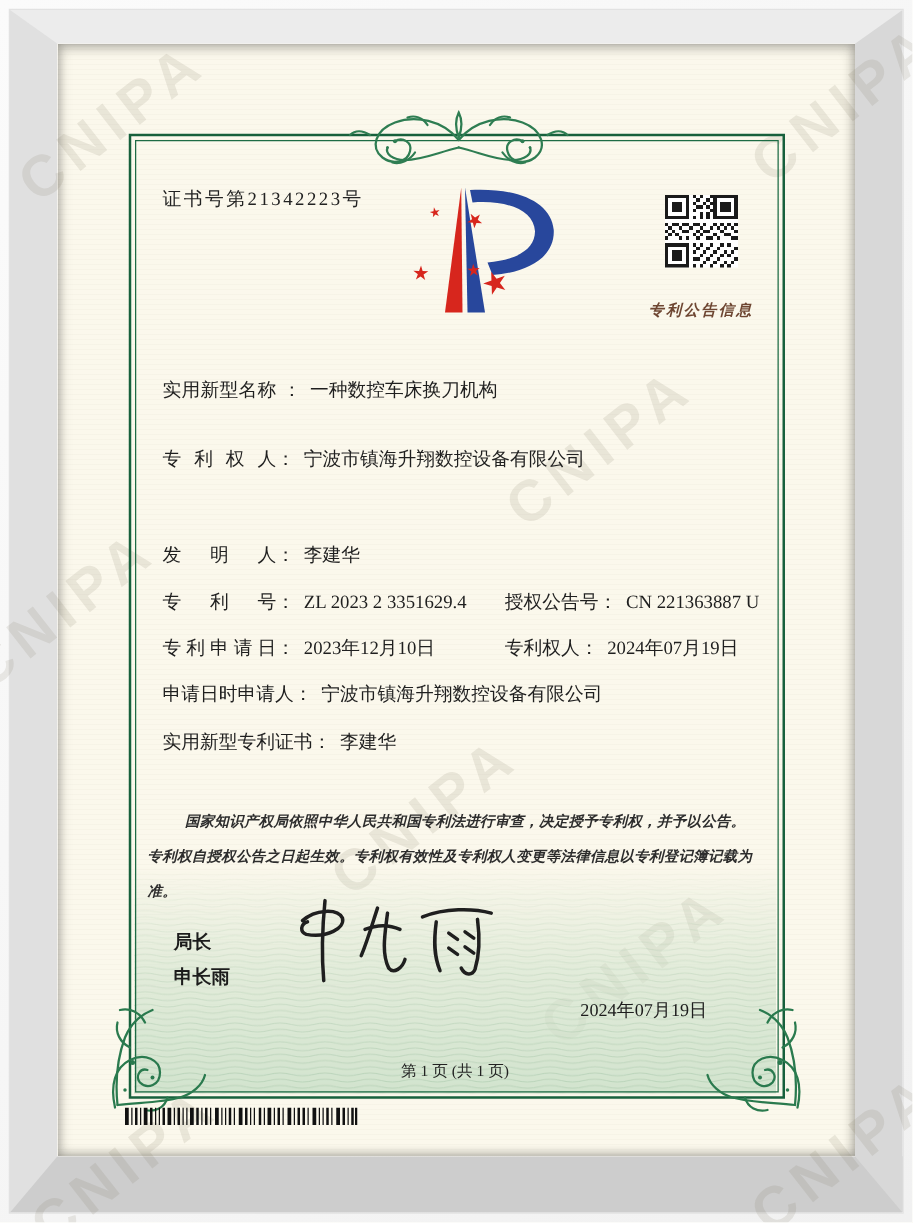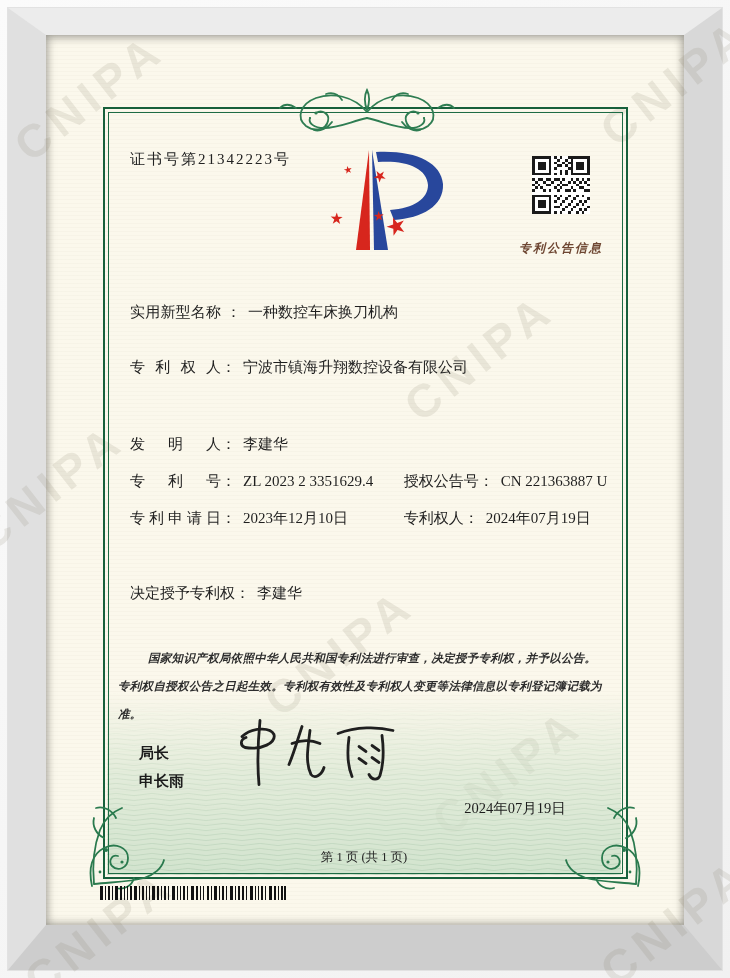--- a/index.html
+++ b/index.html
@@ -205,22 +205,25 @@
       </span>
     </div>
     <div class="frow" style="top:509px">
       <span class="colgrp">
         <span class="jl">专利申请日</span><span class="colon">：</span><span class="fval">2023年12月10日</span>
       </span>
       <span class="colgrp2">
         <span class="wl">专利权人</span><span class="colon">：</span><span class="fval">2024年07月19日</span>
       </span>
     </div>
+    <div class="frow" style="top:546px">
+      <span class="wl">申请日时申请人</span><span class="colon">：</span><span class="fval">宁波市镇海升翔数控设备有限公司</span>
+    </div>
     <div class="frow" style="top:584px">
-      <span class="wl">决定授予专利权</span><span class="colon">：</span><span class="fval">李建华</span>
+      <span class="wl">实用新型专利证书</span><span class="colon">：</span><span class="fval">李建华</span>
     </div>
 
     <div class="statement">
       <div class="ln1">国家知识产权局依照中华人民共和国专利法进行审查，决定授予专利权，并予以公告。</div>
       <div class="ln2">专利权自授权公告之日起生效。专利权有效性及专利权人变更等法律信息以专利登记簿记载为准。</div>
     </div>
 
     <div class="signer" style="top:744px">局长</div>
     <div class="signer" style="top:772px">申长雨</div>
     <svg class="sig" width="170" height="80" viewBox="0 0 170 75" aria-hidden="true">

